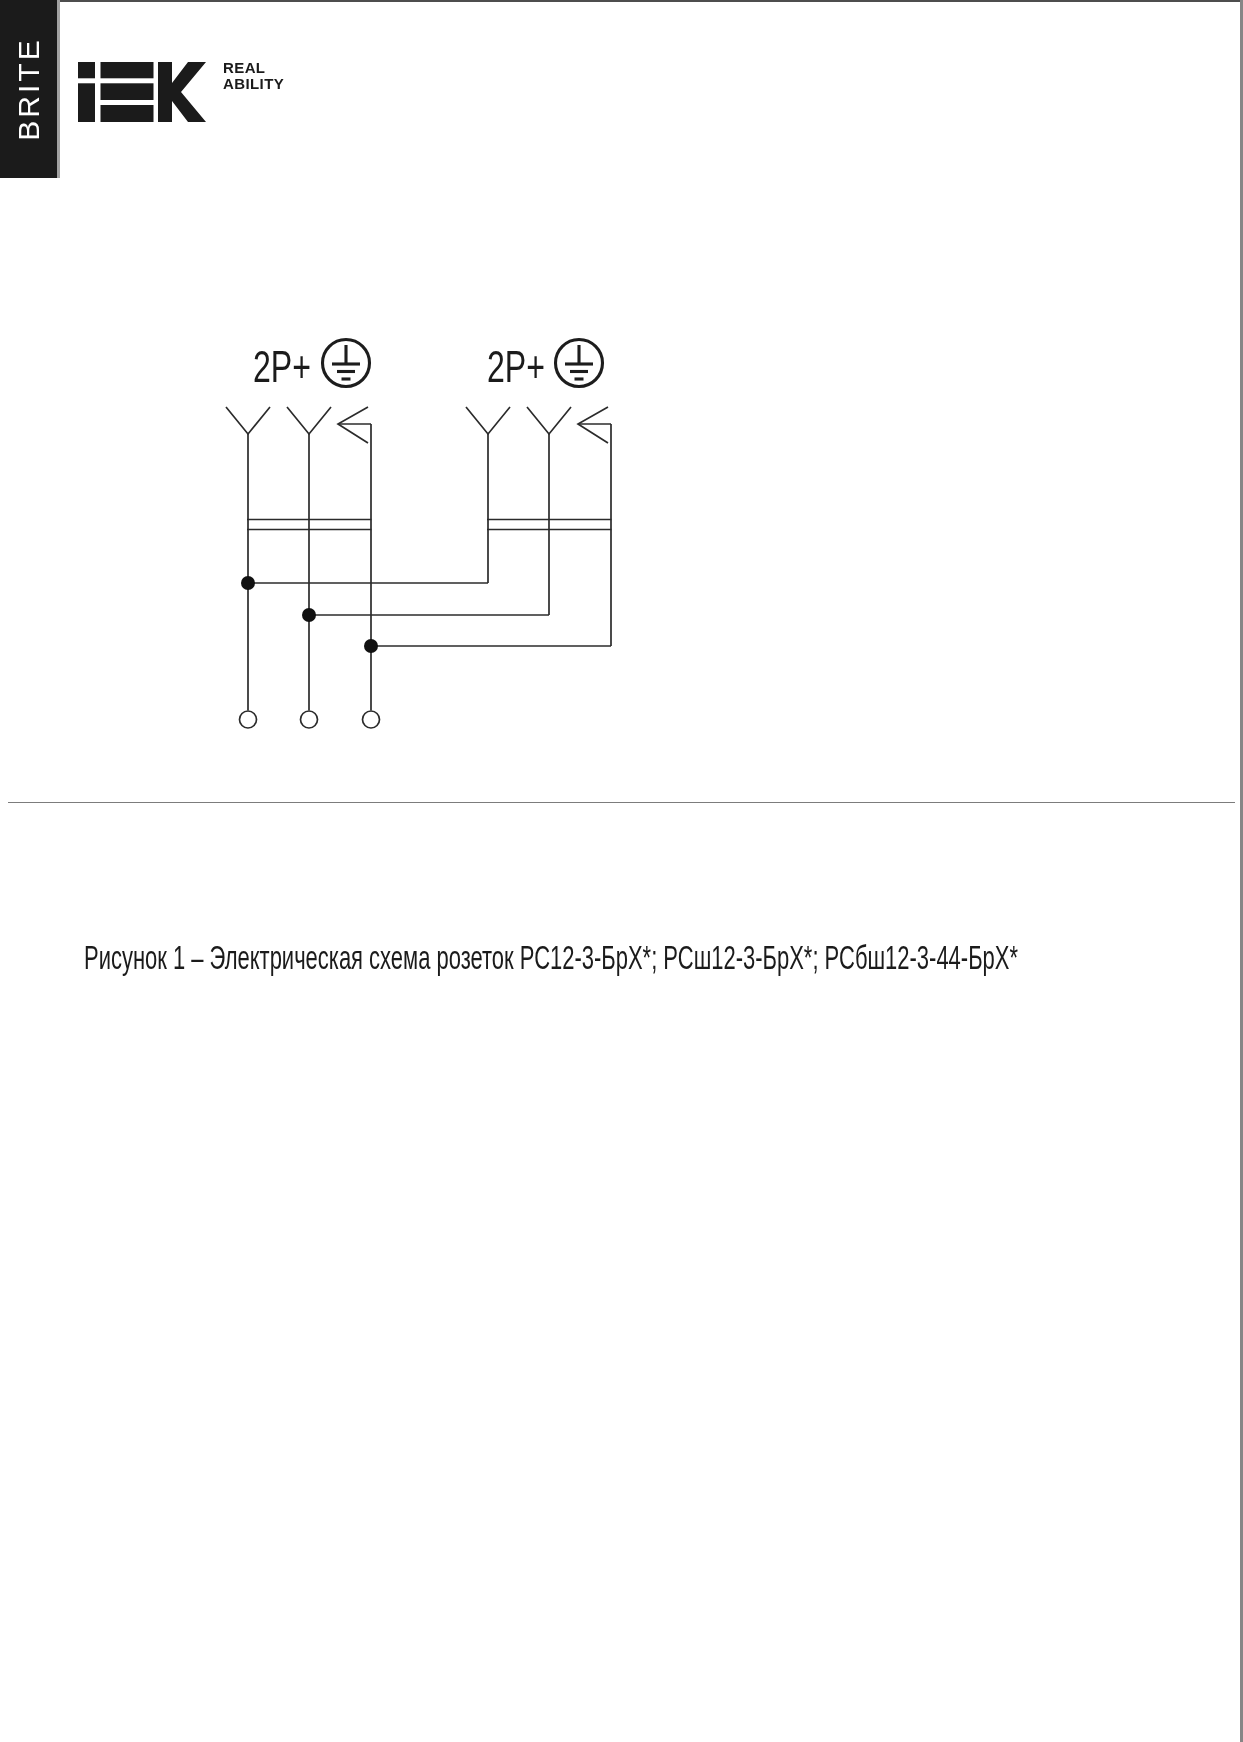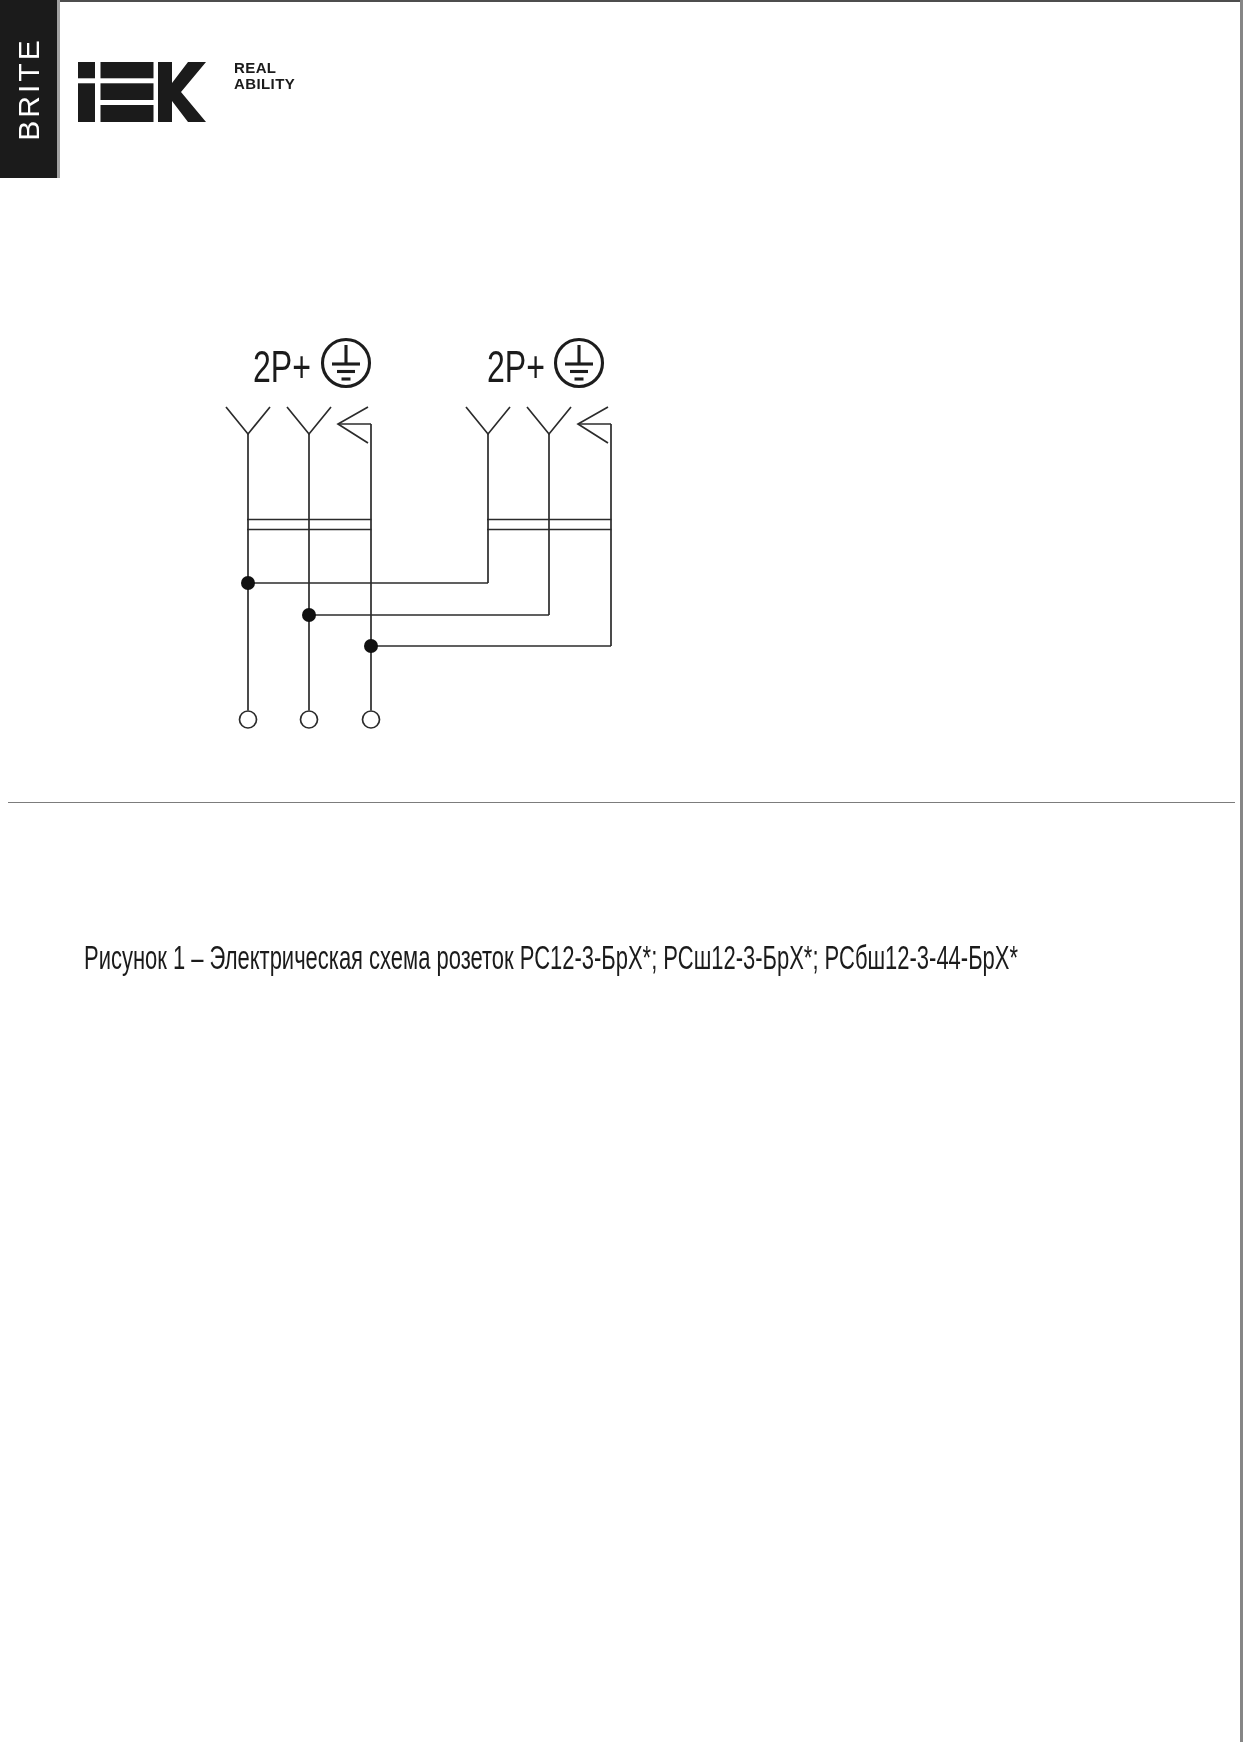--- a/index.html
+++ b/index.html
@@ -20,21 +20,21 @@
     position:absolute;left:0;top:0;width:57px;height:178px;
     background:#1b1b1b;border-right:3px solid #a2a2a2;
     display:flex;align-items:center;justify-content:center;
   }
   .brite-bar span{
     transform:rotate(-90deg);
     color:#ffffff;font-size:30px;letter-spacing:3px;white-space:nowrap;
   }
 
   
-  .logo-wrap{position:absolute;left:78px;top:62px;display:flex;align-items:flex-start;gap:11px;}
+  .logo-wrap{position:absolute;left:78px;top:62px;display:flex;align-items:flex-start;}
   .logo-mark{width:128px;height:60px;display:block;}
   .logo-mark *{fill:#1b1b1b;}
   .tagline{margin-left:17px;margin-top:-2px;color:#1b1b1b;font-weight:bold;
            font-size:15px;line-height:15.5px;letter-spacing:0.4px;}
 
   
   .fig-svg{position:absolute;left:0;top:0;width:1243px;height:1742px;}
   .wire{stroke:#2b2b2b;stroke-width:1.7;fill:none;}
   .thick{stroke:#1d1d1d;stroke-width:3.1;fill:none;}
   .dot{fill:#111111;stroke:none;}

